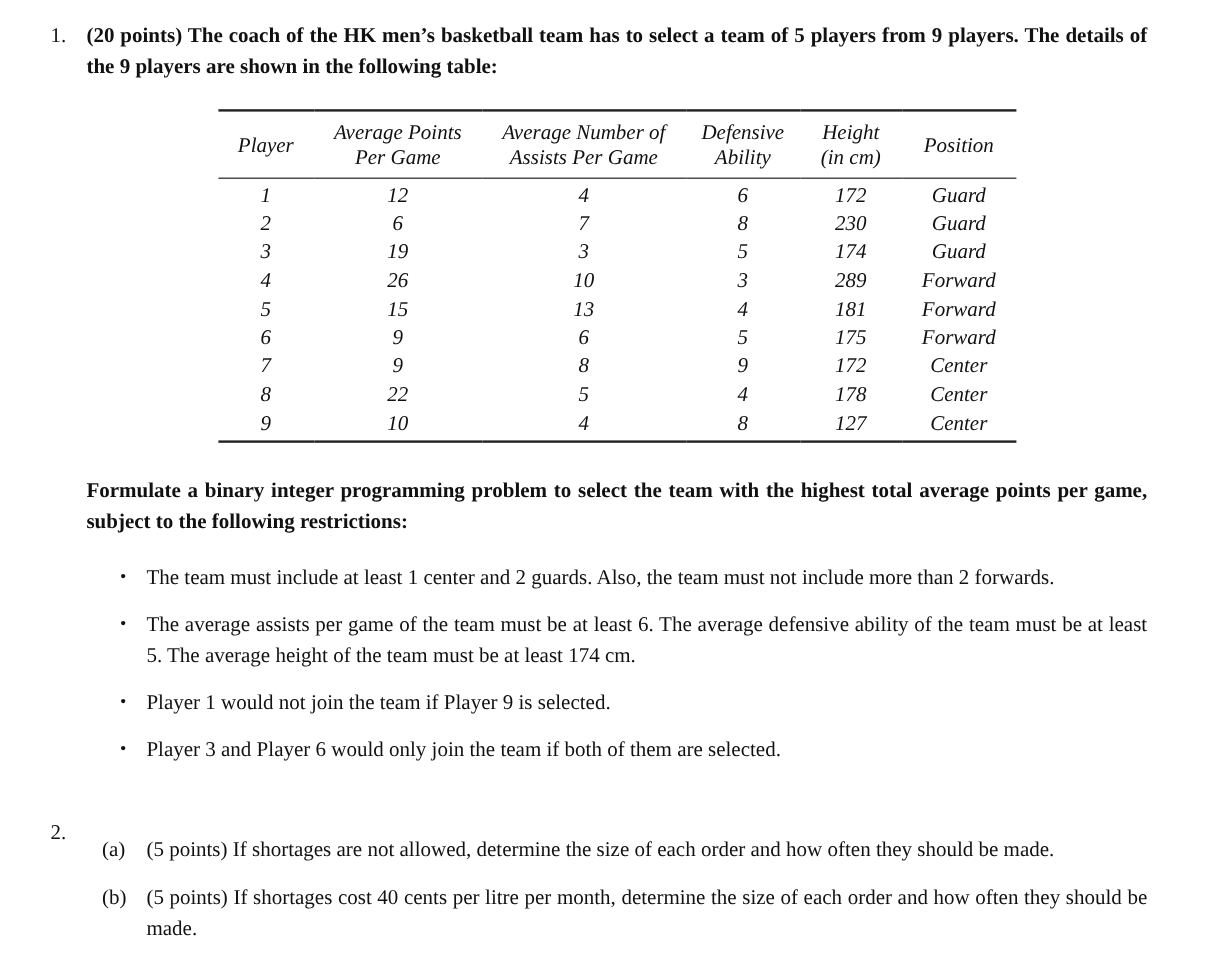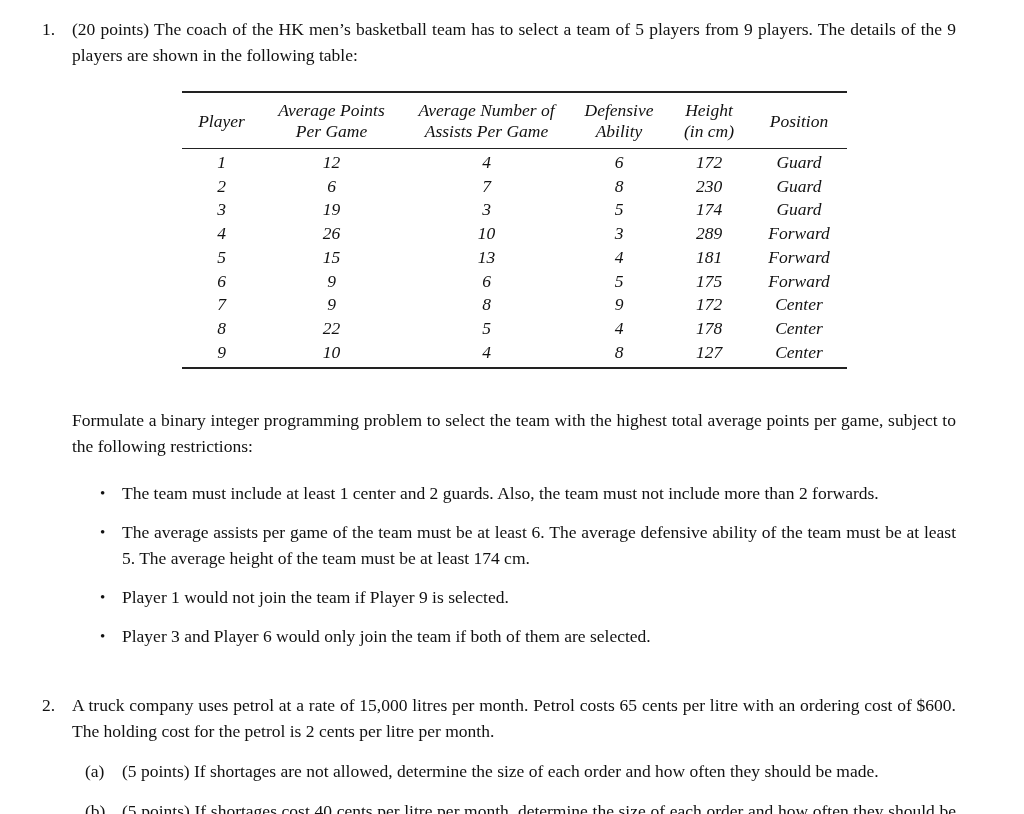--- a/index.html
+++ b/index.html
@@ -12,21 +12,21 @@
     color: #111111;
     font-family: "Liberation Serif", serif;
     font-size: 17.5px;
     line-height: 26px;
     padding: 16px 68px 0 42px;
     overflow: hidden;
   }
   .problem { display: flex; }
   .problem-number { width: 30px; flex-shrink: 0; }
   .problem-body { flex: 1; }
-  .para { text-align: justify; }
+  .para { text-align: justify; font-weight: bold; }
 
   
   .table-wrap { margin: 23px auto 0 auto; width: 665px; font-style: italic; }
   table.players {
     border-collapse: collapse;
     width: 665px;
     border-top: 2px solid #222;
     border-bottom: 2px solid #222;
   }
   table.players thead tr { border-bottom: 1.5px solid #222; }
@@ -45,21 +45,21 @@
   }
   table.players tbody tr:first-child td { padding-top: 2px; }
   table.players tbody tr:last-child td { padding-bottom: 3px; }
   .col-player  { width: 80px; }
   .col-points  { width: 140px; }
   .col-assists { width: 170px; }
   .col-def     { width: 95px; }
   .col-height  { width: 85px; }
   .col-pos     { width: 95px; }
 
-  .formulate { margin-top: 38px; }
+  .formulate { margin-top: 26px; }
 
   .bullets { margin-top: 21px; }
   .bullet-item { display: flex; margin-bottom: 13px; }
   .bullet-marker { width: 22px; margin-left: 28px; flex-shrink: 0; font-size: 15px; }
   .bullet-text { flex: 1; text-align: justify; font-family: Liberation Serif, serif; }
 
   .problem-2 { margin-top: 30px; }
   .part { display: flex; margin-top: 14px; margin-left: 13px; }
   .part-label { width: 37px; flex-shrink: 0; }
   .part-text { flex: 1; text-align: justify; }
@@ -190,21 +190,20 @@
           <span class="bullet-marker">•</span>
           <span class="bullet-text">Player 3 and Player 6 would only join the team if both of them are selected.</span>
         </div>
       </div>
     </div>
   </div>
 
   <div class="problem problem-2">
     <div class="problem-number">2.</div>
     <div class="problem-body">
-      <p class="para">A truck company uses petrol at a rate of 15,000 litres per month. Petrol costs 65 cents per litre with an ordering cost of $600. The holding cost for the petrol is 2 cents per litre per month.</p>
 
       <div class="part">
         <span class="part-label">(a)</span>
         <span class="part-text">(5 points) If shortages are not allowed, determine the size of each order and how often they should be made.</span>
       </div>
       <div class="part">
         <span class="part-label">(b)</span>
         <span class="part-text">(5 points) If shortages cost 40 cents per litre per month, determine the size of each order and how often they should be made.</span>
       </div>
     </div>

